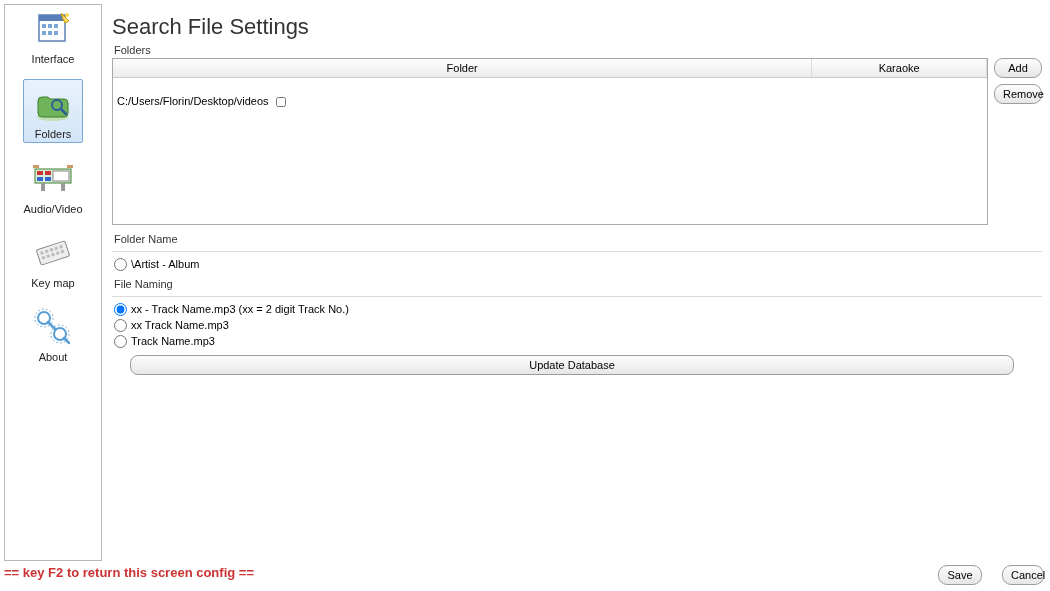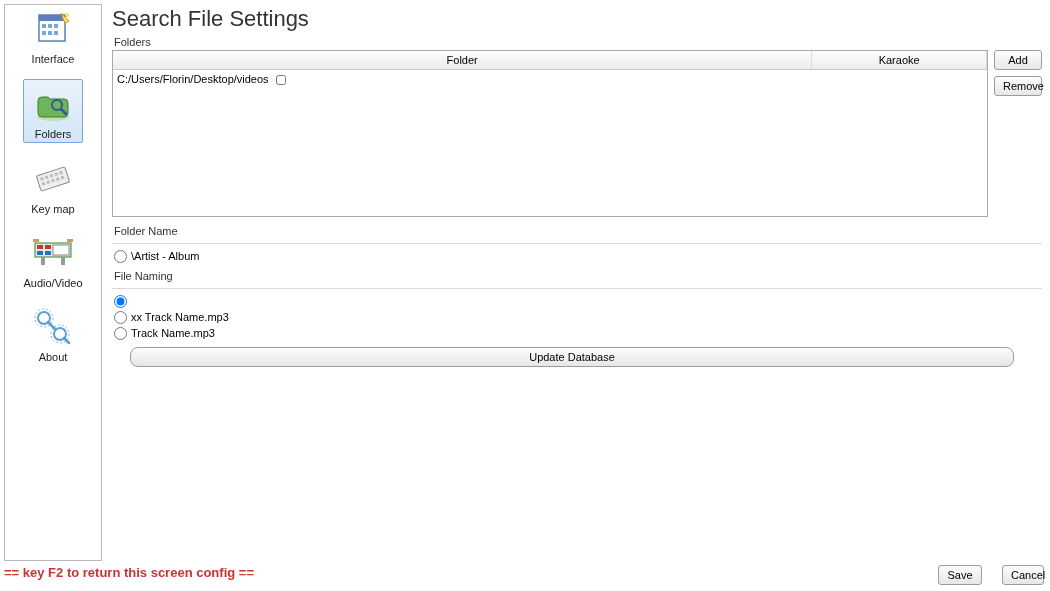--- a/index.html
+++ b/index.html
@@ -43,21 +43,21 @@
   .main {
     flex: 1;
     padding: 6px 8px 0 6px;
     display: flex;
     flex-direction: column;
   }
   .page-title {
     font-family: "Comic Sans MS", cursive, sans-serif;
     font-size: 22px;
     color: #333;
-    margin: 0 0 2px 0;
+    margin: 8px 0 2px 0;
   }
   .group-label { font-size: 11px; color: #333; margin: 2px 0 2px 2px; }
   .folders-row { display: flex; gap: 6px; }
   .folders-table-wrap {
     flex: 1;
     border: 1px solid #a9a9a9;
     background: #fff;
     height: 167px;
     overflow: hidden;
   }
@@ -66,32 +66,32 @@
     font-weight: normal;
     font-size: 11px;
     background: linear-gradient(#fdfdfd, #ececec);
     border-bottom: 1px solid #c9c9c9;
     border-right: 1px solid #dcdcdc;
     height: 18px;
     text-align: center;
   }
   .folders-table td {
     font-size: 11px;
-    padding: 2px 4px;
+    padding: 16px 4px;
     height: 16px;
     border-right: 1px solid transparent;
   }
   .btn-col { width: 48px; display: flex; flex-direction: column; gap: 6px; }
   .win-btn {
     height: 20px;
     min-width: 42px;
     font-size: 11px;
     background: linear-gradient(#fdfdfd, #e6e6e6);
     border: 1px solid #9c9c9c;
-    border-radius: 3px;
+    border-radius: 9px;
     cursor: pointer;
     padding: 0 8px;
   }
   .hr { border-top: 1px solid #d9d9d9; margin: 4px 0; }
   .radio-row { display: flex; align-items: center; gap: 4px; height: 16px; margin: 0 0 0 2px; }
   .radio-row input { margin:0; }
   .radio-row label { font-size: 11px; }
   .update-btn {
     width: 884px;
     margin: 6px 0 0 18px;
@@ -144,20 +144,38 @@
       <div class="nav-item selected">
         <div class="nav-icon">
           <svg width="42" height="42" viewBox="0 0 42 42">
             <ellipse cx="21" cy="34" rx="16" ry="4" fill="#c3e0b4"></ellipse>
             <path d="M6 18 Q6 14 10 14 L16 14 L18 16 L32 16 Q36 16 36 20 L36 30 Q36 34 32 34 L10 34 Q6 34 6 30 Z" fill="#6fb45a" stroke="#3e7e2d"></path>
             <circle cx="25" cy="22" r="5" fill="none" stroke="#2c5c99" stroke-width="2"></circle>
             <line x1="29" y1="26" x2="34" y2="31" stroke="#2c5c99" stroke-width="2.5" stroke-linecap="round"></line>
           </svg>
         </div>
         <div class="nav-label">Folders</div>
+      </div>
+
+      <div class="nav-item">
+        <div class="nav-icon">
+          <svg width="44" height="40" viewBox="0 0 44 40">
+            <rect x="4" y="10" width="36" height="14" fill="#d8f0d8" stroke="#3e7e2d"></rect>
+            <rect x="6" y="12" width="6" height="4" fill="#c33"></rect>
+            <rect x="14" y="12" width="6" height="4" fill="#c33"></rect>
+            <rect x="6" y="18" width="6" height="4" fill="#36c"></rect>
+            <rect x="14" y="18" width="6" height="4" fill="#36c"></rect>
+            <rect x="22" y="12" width="16" height="10" fill="#fff" stroke="#888"></rect>
+            <rect x="10" y="24" width="4" height="8" fill="#999"></rect>
+            <rect x="30" y="24" width="4" height="8" fill="#999"></rect>
+            <rect x="2" y="6" width="6" height="3" fill="#c96"></rect>
+            <rect x="36" y="6" width="6" height="3" fill="#c96"></rect>
+          </svg>
+        </div>
+        <div class="nav-label">Audio/Video</div>
       </div>
 
       <div class="nav-item">
         <div class="nav-icon">
           <svg width="42" height="36" viewBox="0 0 42 36">
             <g transform="rotate(-18 21 18)">
               <rect x="6" y="10" width="30" height="16" rx="2" fill="#eee" stroke="#888"></rect>
               <rect x="9" y="13" width="3" height="3" fill="#bbb"></rect>
               <rect x="14" y="13" width="3" height="3" fill="#bbb"></rect>
               <rect x="19" y="13" width="3" height="3" fill="#bbb"></rect>
@@ -165,38 +183,20 @@
               <rect x="29" y="13" width="3" height="3" fill="#bbb"></rect>
               <rect x="9" y="18" width="3" height="3" fill="#bbb"></rect>
               <rect x="14" y="18" width="3" height="3" fill="#bbb"></rect>
               <rect x="19" y="18" width="3" height="3" fill="#bbb"></rect>
               <rect x="24" y="18" width="3" height="3" fill="#bbb"></rect>
               <rect x="29" y="18" width="3" height="3" fill="#bbb"></rect>
             </g>
           </svg>
         </div>
         <div class="nav-label">Key map</div>
-      </div>
-
-      <div class="nav-item">
-        <div class="nav-icon">
-          <svg width="44" height="40" viewBox="0 0 44 40">
-            <rect x="4" y="10" width="36" height="14" fill="#d8f0d8" stroke="#3e7e2d"></rect>
-            <rect x="6" y="12" width="6" height="4" fill="#c33"></rect>
-            <rect x="14" y="12" width="6" height="4" fill="#c33"></rect>
-            <rect x="6" y="18" width="6" height="4" fill="#36c"></rect>
-            <rect x="14" y="18" width="6" height="4" fill="#36c"></rect>
-            <rect x="22" y="12" width="16" height="10" fill="#fff" stroke="#888"></rect>
-            <rect x="10" y="24" width="4" height="8" fill="#999"></rect>
-            <rect x="30" y="24" width="4" height="8" fill="#999"></rect>
-            <rect x="2" y="6" width="6" height="3" fill="#c96"></rect>
-            <rect x="36" y="6" width="6" height="3" fill="#c96"></rect>
-          </svg>
-        </div>
-        <div class="nav-label">Audio/Video</div>
       </div>
 
       <div class="nav-item">
         <div class="nav-icon">
           <svg width="44" height="44" viewBox="0 0 44 44">
             <circle cx="13" cy="13" r="6" fill="none" stroke="#5a9fd4" stroke-width="2"></circle>
             <circle cx="13" cy="13" r="9" fill="none" stroke="#5a9fd4" stroke-width="0.8" stroke-dasharray="2 2"></circle>
             <line x1="17" y1="17" x2="24" y2="24" stroke="#5a9fd4" stroke-width="2.5" stroke-linecap="round"></line>
             <circle cx="29" cy="29" r="6" fill="none" stroke="#5a9fd4" stroke-width="2"></circle>
             <circle cx="29" cy="29" r="9" fill="none" stroke="#5a9fd4" stroke-width="0.8" stroke-dasharray="2 2"></circle>
@@ -247,20 +247,21 @@
       <div class="radio-row">
         <input type="radio" name="fn" style="">
         <label>\Artist - Album</label>
       </div>
 
       <div style="height:4px"></div>
       <div class="group-label">File Naming</div>
       <div class="hr"></div>
       <div class="radio-row">
         <input type="radio" name="fnn" checked="" style="">
+        <label>xx - Track Name.mp3 (xx = 2 digit Track No.)</label>
       </div>
       <div class="radio-row">
         <input type="radio" name="fnn" style="">
         <label>xx Track Name.mp3</label>
       </div>
       <div class="radio-row">
         <input type="radio" name="fnn" style="">
         <label>Track Name.mp3</label>
       </div>
 

